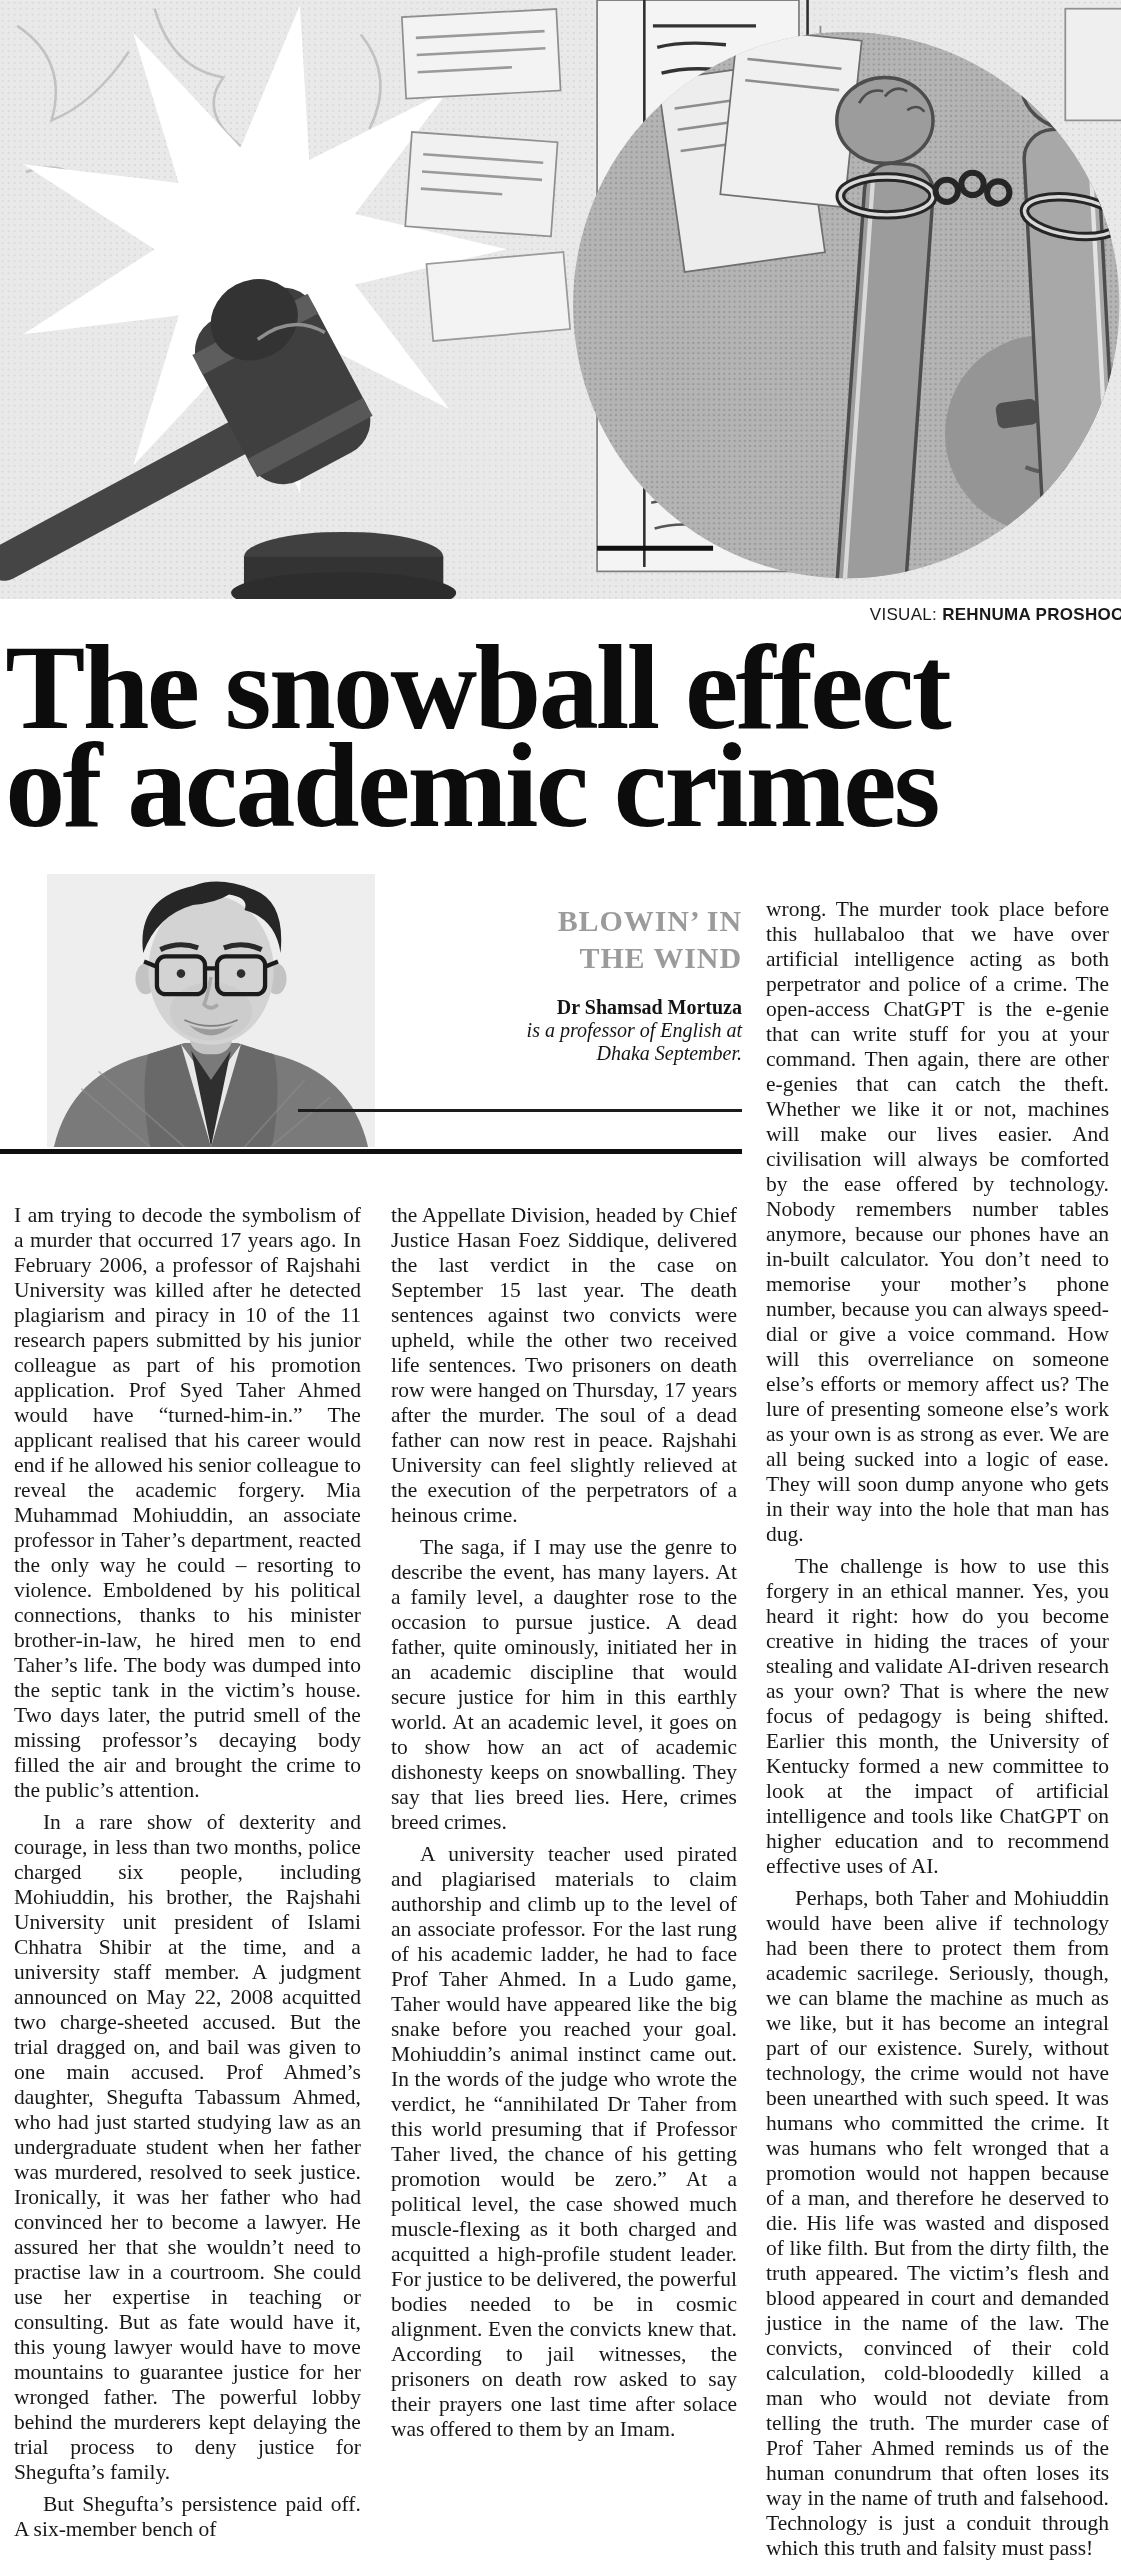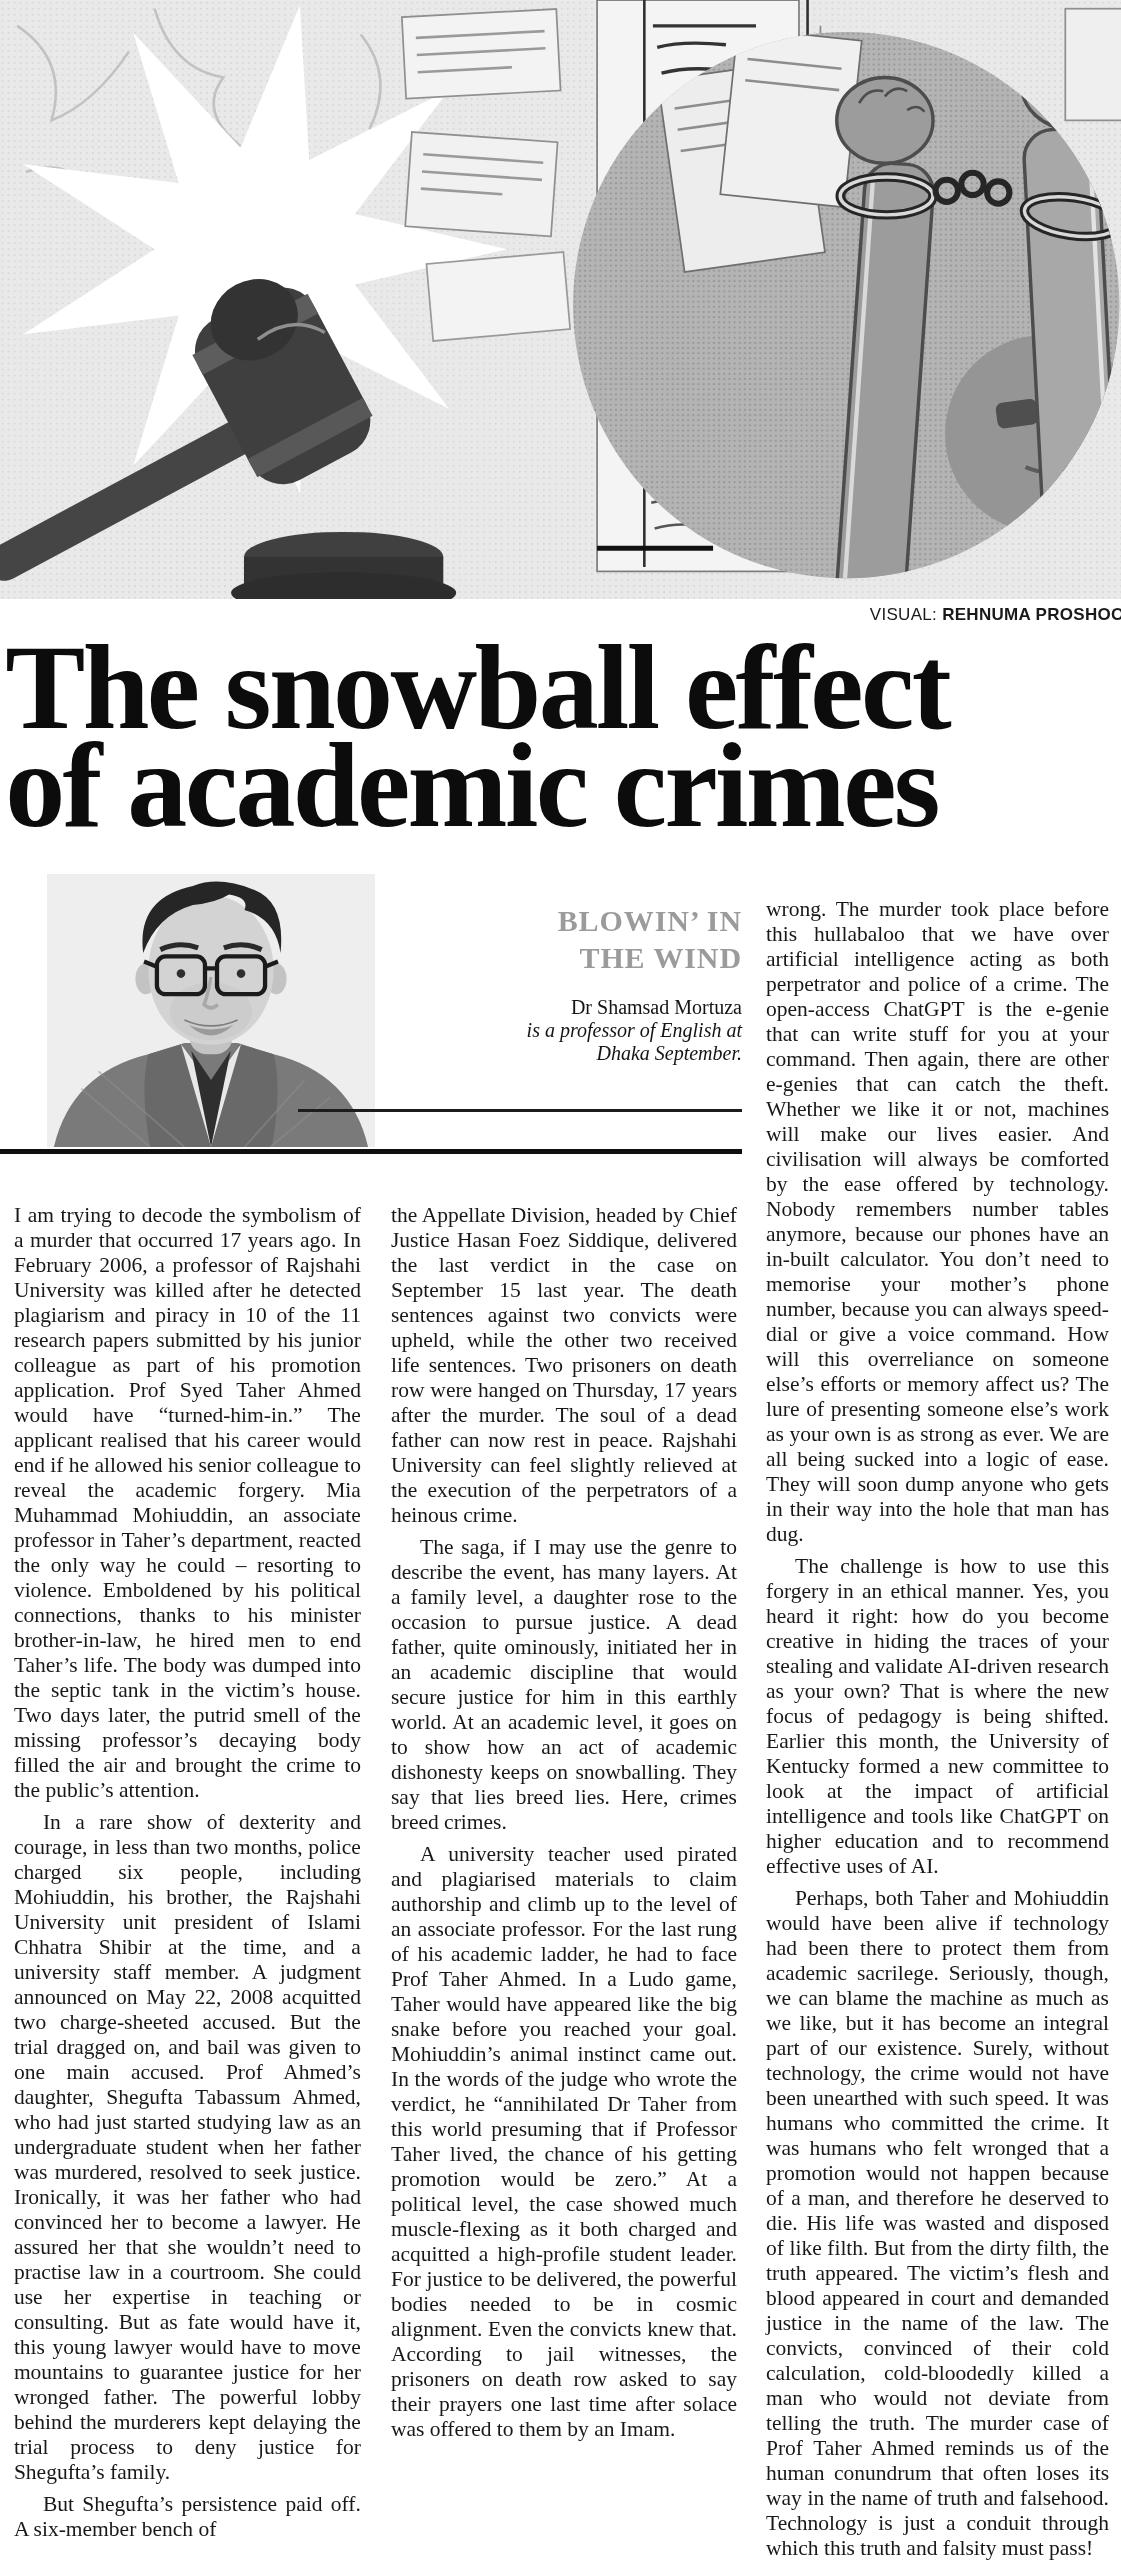--- a/index.html
+++ b/index.html
@@ -17,21 +17,21 @@
   
   .headline{position:absolute;top:639px;left:5.2px;width:1113px;font-weight:bold;
             font-size:120px;line-height:98px;letter-spacing:-2.6px;color:#0c0c0c;}
 
   
   .photo{position:absolute;left:47px;top:874px;width:328px;height:273px;}
   .colname{position:absolute;top:902px;left:378px;width:364px;text-align:right;
            font-weight:bold;font-size:30px;line-height:37px;color:#9b9b9b;letter-spacing:0.9px;}
   .authornote{position:absolute;top:996px;left:378px;width:364px;text-align:right;
               font-size:20px;line-height:23px;color:#141414;}
-  .authornote .nb{font-weight:normal;}
+  .authornote .nb{font-weight:bold;}
   .authornote .ni{font-style:italic;}
   .thinrule{position:absolute;top:1109px;left:298px;width:444px;height:2.6px;background:#1c1c1c;}
   .signame{position:absolute;top:1114px;left:292px;width:450px;text-align:right;
            font-weight:bold;font-size:34px;letter-spacing:-0.9px;color:#0e0e0e;}
   .thickrule{position:absolute;top:1149px;left:0;width:742px;height:5.2px;background:#0f0f0f;}
 
   
   .col{position:absolute;font-size:21.5px;line-height:25px;text-align:justify;color:#181818;}
   .col p{margin:7px;}
   .col p.ind{text-indent:29px;}

